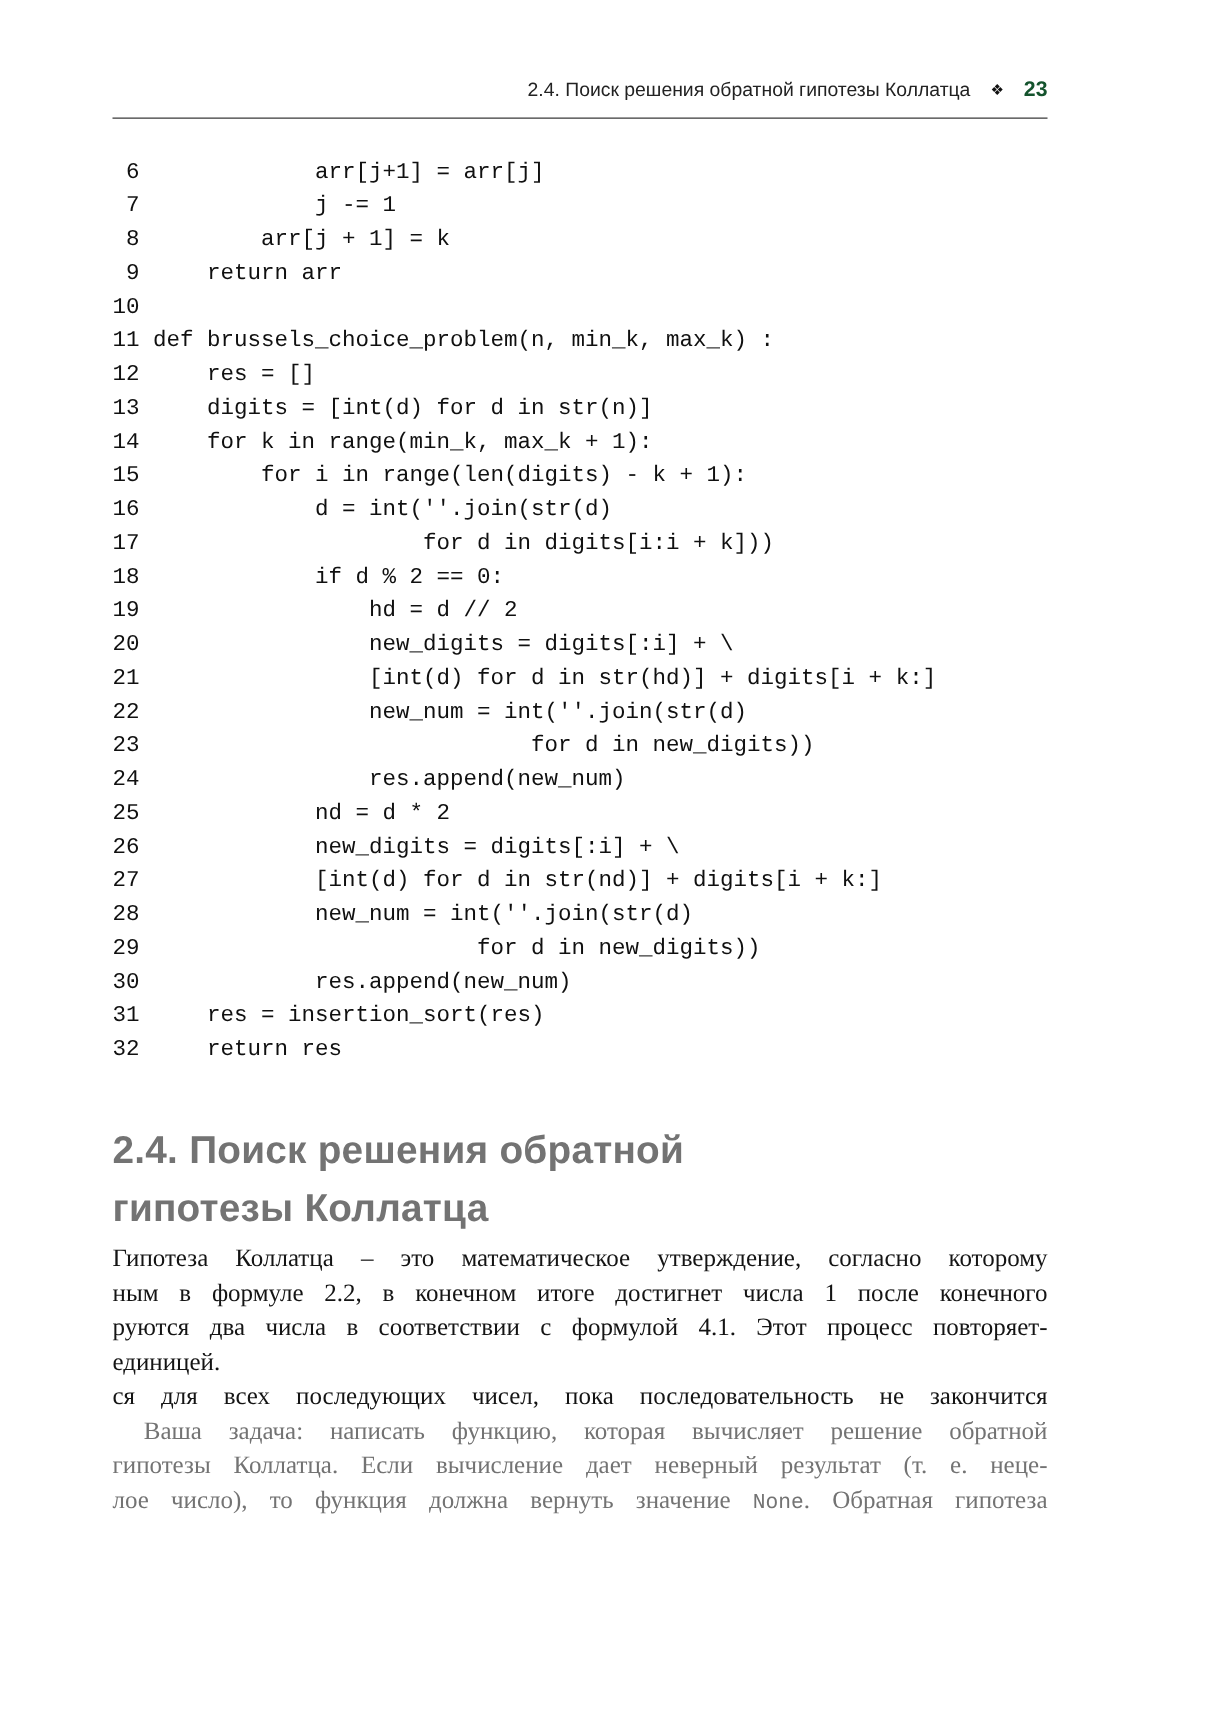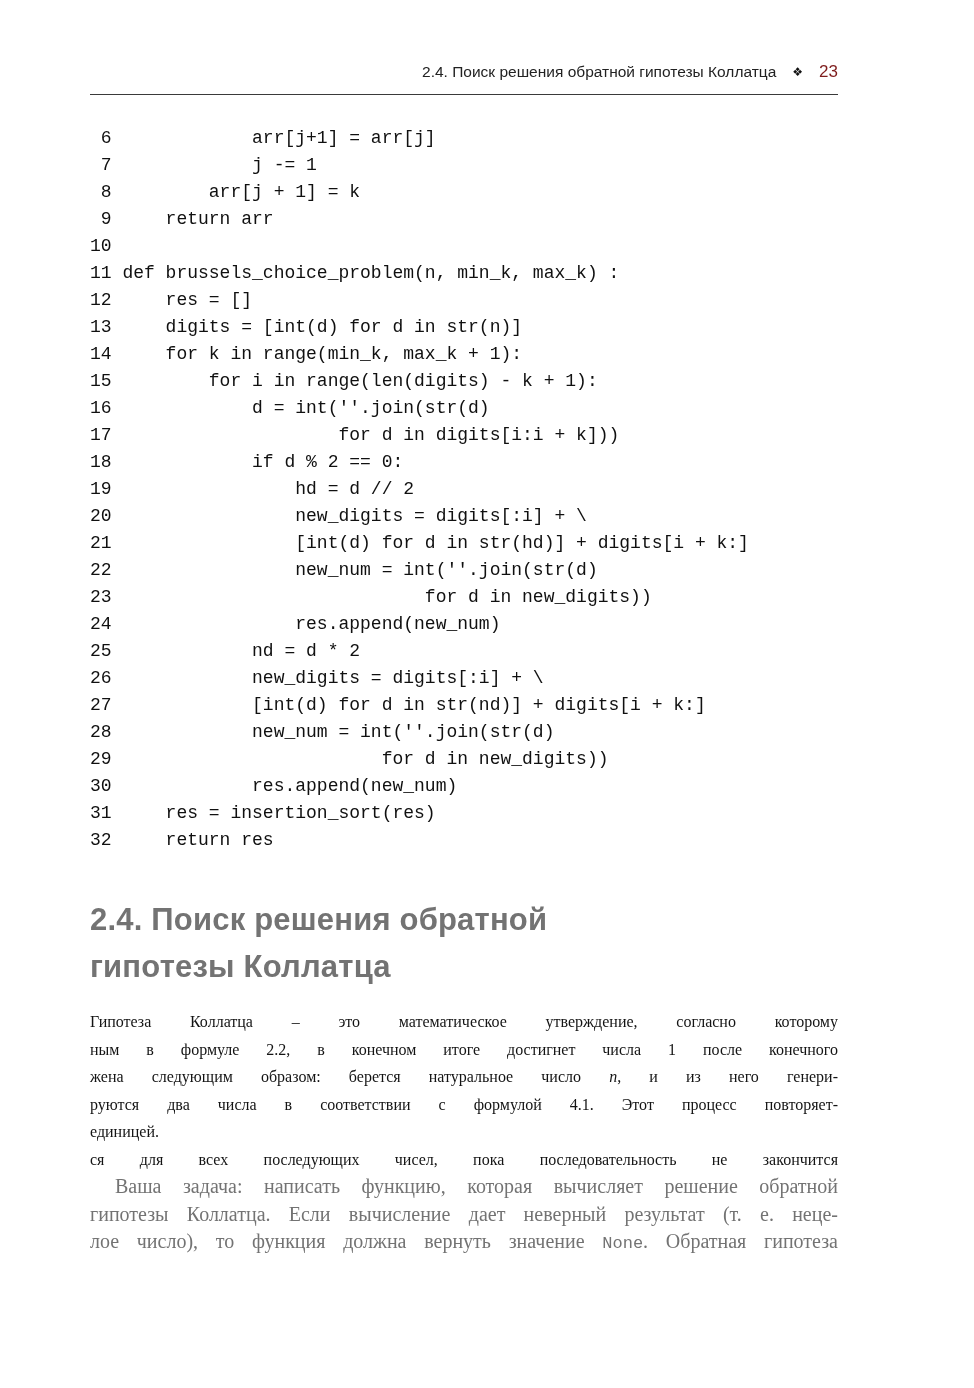--- a/index.html
+++ b/index.html
@@ -20,40 +20,40 @@
   .header-line {
     display: flex;
     justify-content: flex-end;
     align-items: baseline;
     gap: 16px;
     font-family: "Liberation Sans", sans-serif;
     font-size: 15.5px;
     color: #222222;
   }
   .rh-diamond { font-size: 12px; color: #111111; transform: translateY(-1px); }
-  .rh-page { font-weight: 400; font-size: 17px; color: #7f1d1d; }
+  .rh-page { font-weight: 700; font-size: 17px; color: #14532d; }
   .code {
     font-family: "Liberation Mono", "DejaVu Sans Mono", monospace;
     font-size: 18px;
     line-height: 27px;
     color: #101010;
     margin-top: 30px;
     white-space: pre;
   }
   .section-heading {
     font-family: "Liberation Sans", sans-serif;
     font-weight: 700;
     font-size: 31px;
     line-height: 47px;
     color: #737373;
     letter-spacing: 0.2px;
     margin-top: 42px;
     white-space: pre-line;
   }
-  .para { margin-top: 18px; font-size: 16px; line-height: 27.5px; color: #141414; }
+  .para { margin-top: 4px; font-size: 20px; line-height: 27.5px; color: #141414; }
   .para2 { font-size: 20px; line-height: 27.5px; color: #737373; }
   .bline { text-align: justify; }
   .bline.j { text-align-last: justify; }
   .indent { text-indent: 25px; }
   .inline-code {
     font-family: "Liberation Mono", "DejaVu Sans Mono", monospace;
     font-size: 17px;
     font-style: normal;
   }
   .var-i { font-style: italic; font-family: "Liberation Serif", serif; }
@@ -98,21 +98,20 @@
 30             res.append(new_num)
 31     res = insertion_sort(res)
 32     return res</pre>
 
   <h2 class="section-heading">2.4. Поиск решения обратной
 гипотезы Коллатца</h2>
 
   <div class="para">
     <p class="bline j">Гипотеза Коллатца – это математическое утверждение, согласно которому</p>
     <p class="bline j">ным в формуле 2.2, в конечном итоге достигнет числа 1 после конечного</p>
-    <p class="bline j"><span>жена следующим образом: берется натуральное число </span><i class="var-i">n</i><span>, и из него генери-</span></p>
     <p class="bline j">руются два числа в соответствии с формулой 4.1. Этот процесс повторяет-</p>
     <p class="bline">единицей.</p>
     <p class="bline j">ся для всех последующих чисел, пока последовательность не закончится</p>
   </div>
 
   <div class="para2">
     <p class="bline j indent">Ваша задача: написать функцию, которая вычисляет решение обратной</p>
     <p class="bline j">гипотезы Коллатца. Если вычисление дает неверный результат (т. е. неце-</p>
     <p class="bline j"><span>лое число), то функция должна вернуть значение </span><code class="inline-code">None</code><span>. Обратная гипотеза</span></p>
   </div>

